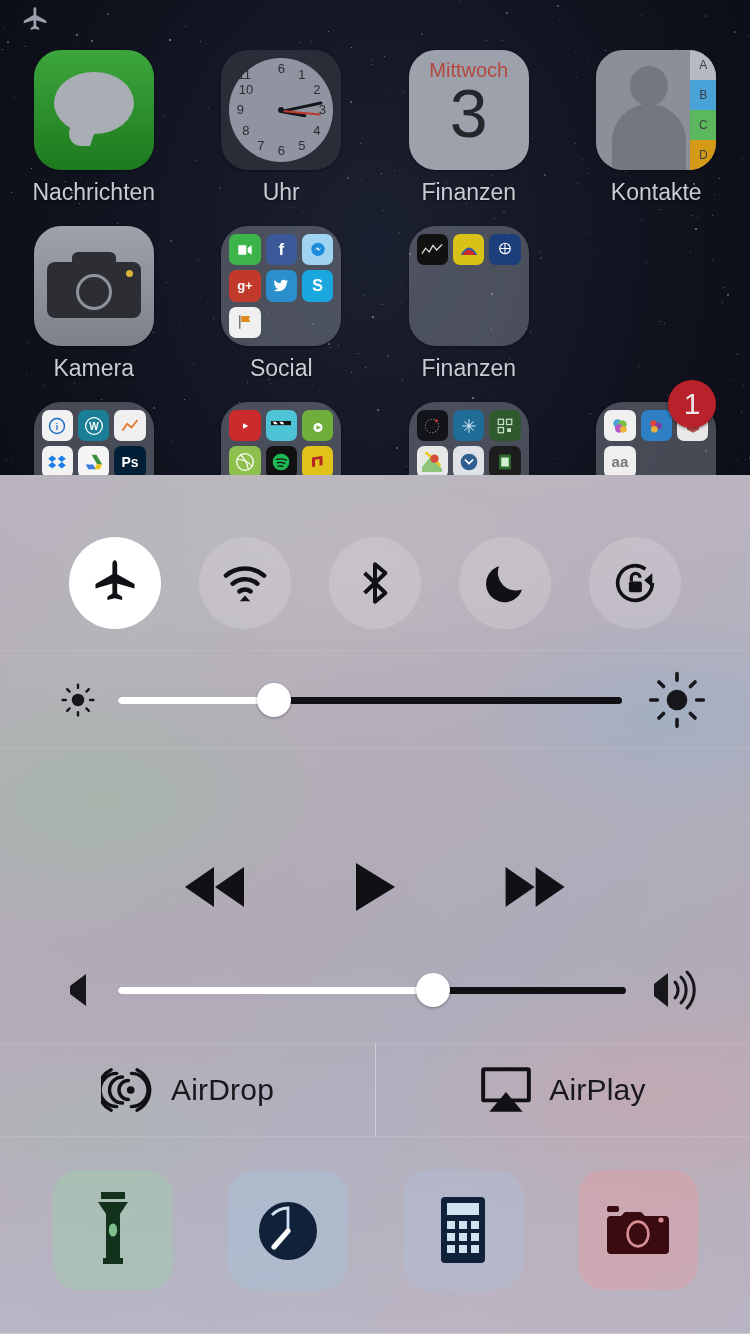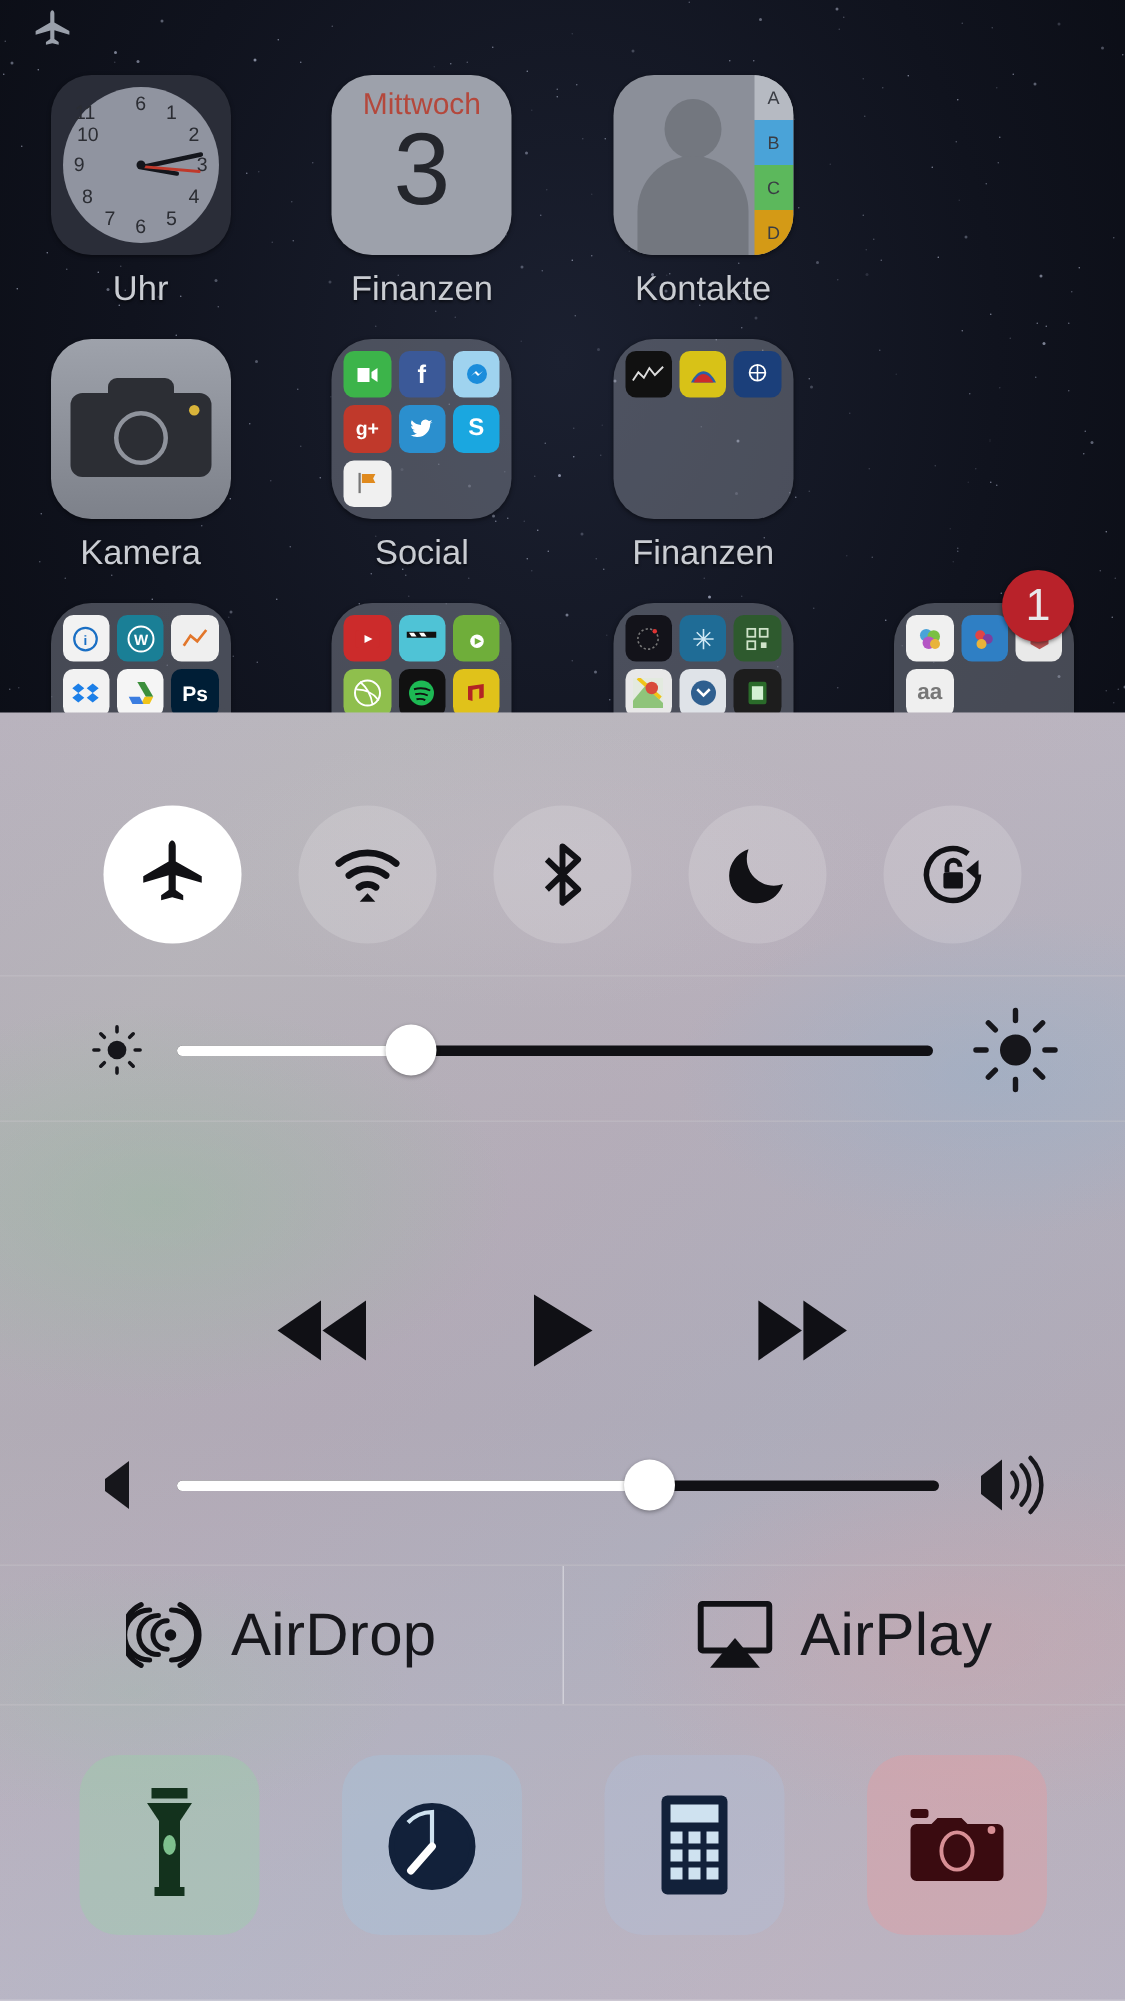--- a/index.html
+++ b/index.html
@@ -254,21 +254,21 @@
   .media-btn { display: flex; align-items: center; justify-content: center; }
 
   
   .air-row {
     position: absolute; left: 0; width: 750px; height: 92px;
     display: flex;
   }
   .air-cell {
     width: 375px; display: flex; align-items: center; justify-content: center; gap: 16px;
   }
-  .air-label { font-size: 40px; color: #17171c; letter-spacing: .2px; }
+  .air-label { font-size: 30px; color: #17171c; letter-spacing: .2px; }
   .air-divider {
     position: absolute; left: 375px; top: 0; width: 1px; height: 92px;
     background: rgba(255,255,255,0.4);
   }
 
   
   .shortcut-row {
     position: absolute; left: 0; width: 750px;
     display: flex; justify-content: center; gap: 55px;
   }
@@ -616,20 +616,26 @@
     <div class="sb-left">
       <svg width="30" height="30" viewBox="0 0 24 24">
         <path fill="#9aa0ab" d="M21 14.5v-2l-8-4.5V3.2c0-.9-.55-1.7-1.1-1.7s-1.1.8-1.1 1.7V8L3 12.5v2l7.8-2.3v4.6l-2.3 1.6v1.5l3.4-.9 3.4.9v-1.5l-2.3-1.6v-4.6z"></path>
       </svg>
     </div>
   </div>
 
   <div class="homegrid">
 
     <div class="app-row row1">
+      <div class="app-cell">
+        <div class="app-icon ic-messages">
+          <div class="bubble"></div>
+        </div>
+        <div class="app-label">Nachrichten</div>
+      </div>
 
       <div class="app-cell">
         <div class="app-icon ic-clock">
           <div class="clockface" id="clockface">
               <span class="cnum" style="left:45.0px;top:4.0px">6</span>
               <span class="cnum" style="left:65.5px;top:9.5px">1</span>
               <span class="cnum" style="left:80.5px;top:24.5px">2</span>
               <span class="cnum" style="left:86.0px;top:45.0px">3</span>
               <span class="cnum" style="left:80.5px;top:65.5px">4</span>
               <span class="cnum" style="left:65.5px;top:80.5px">5</span>

